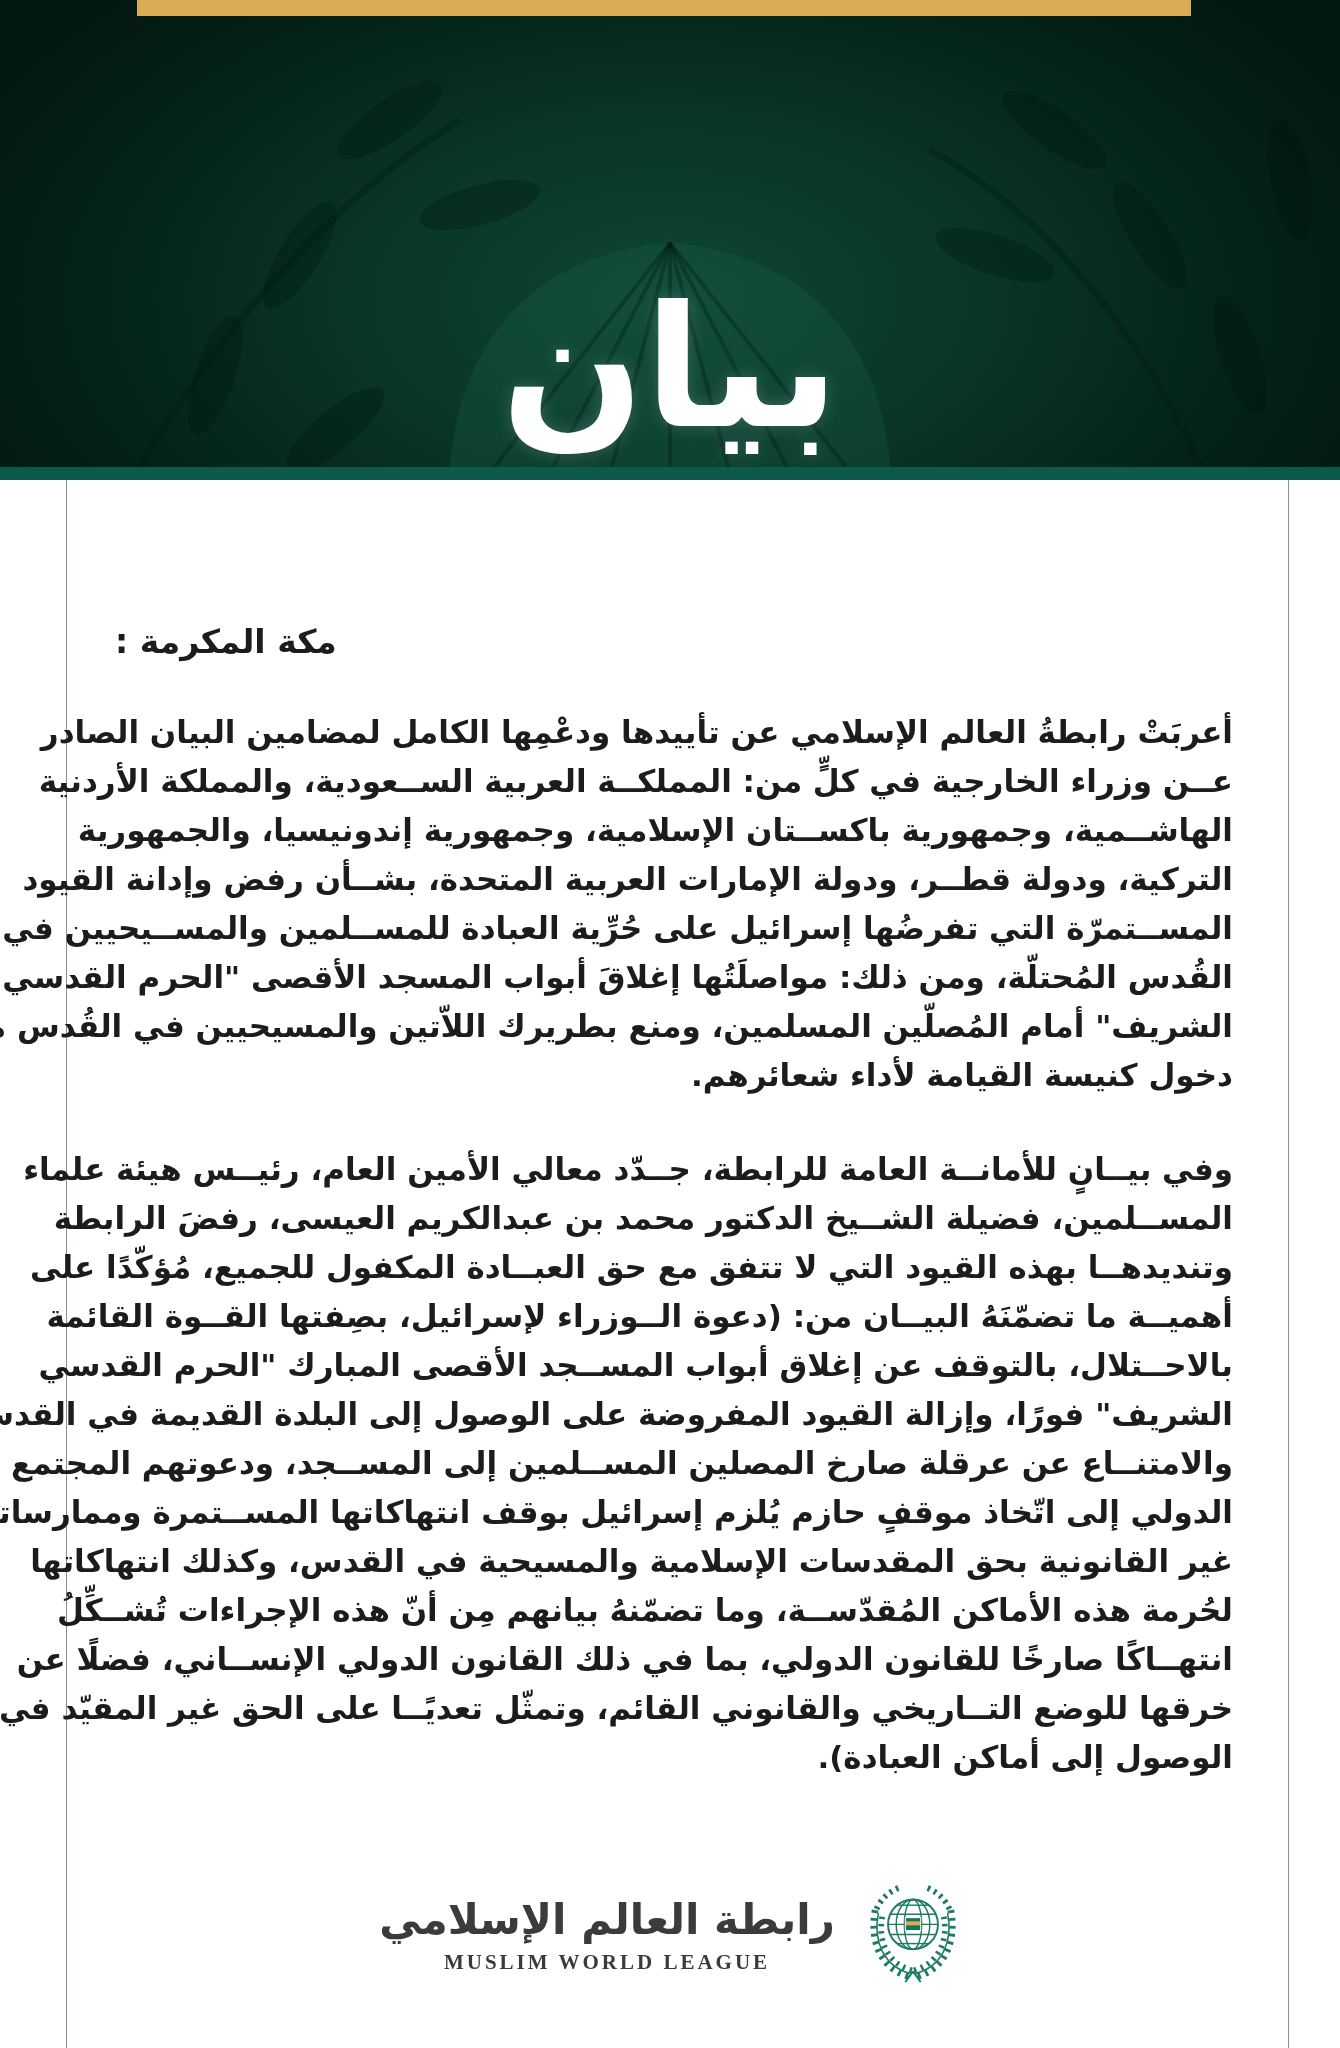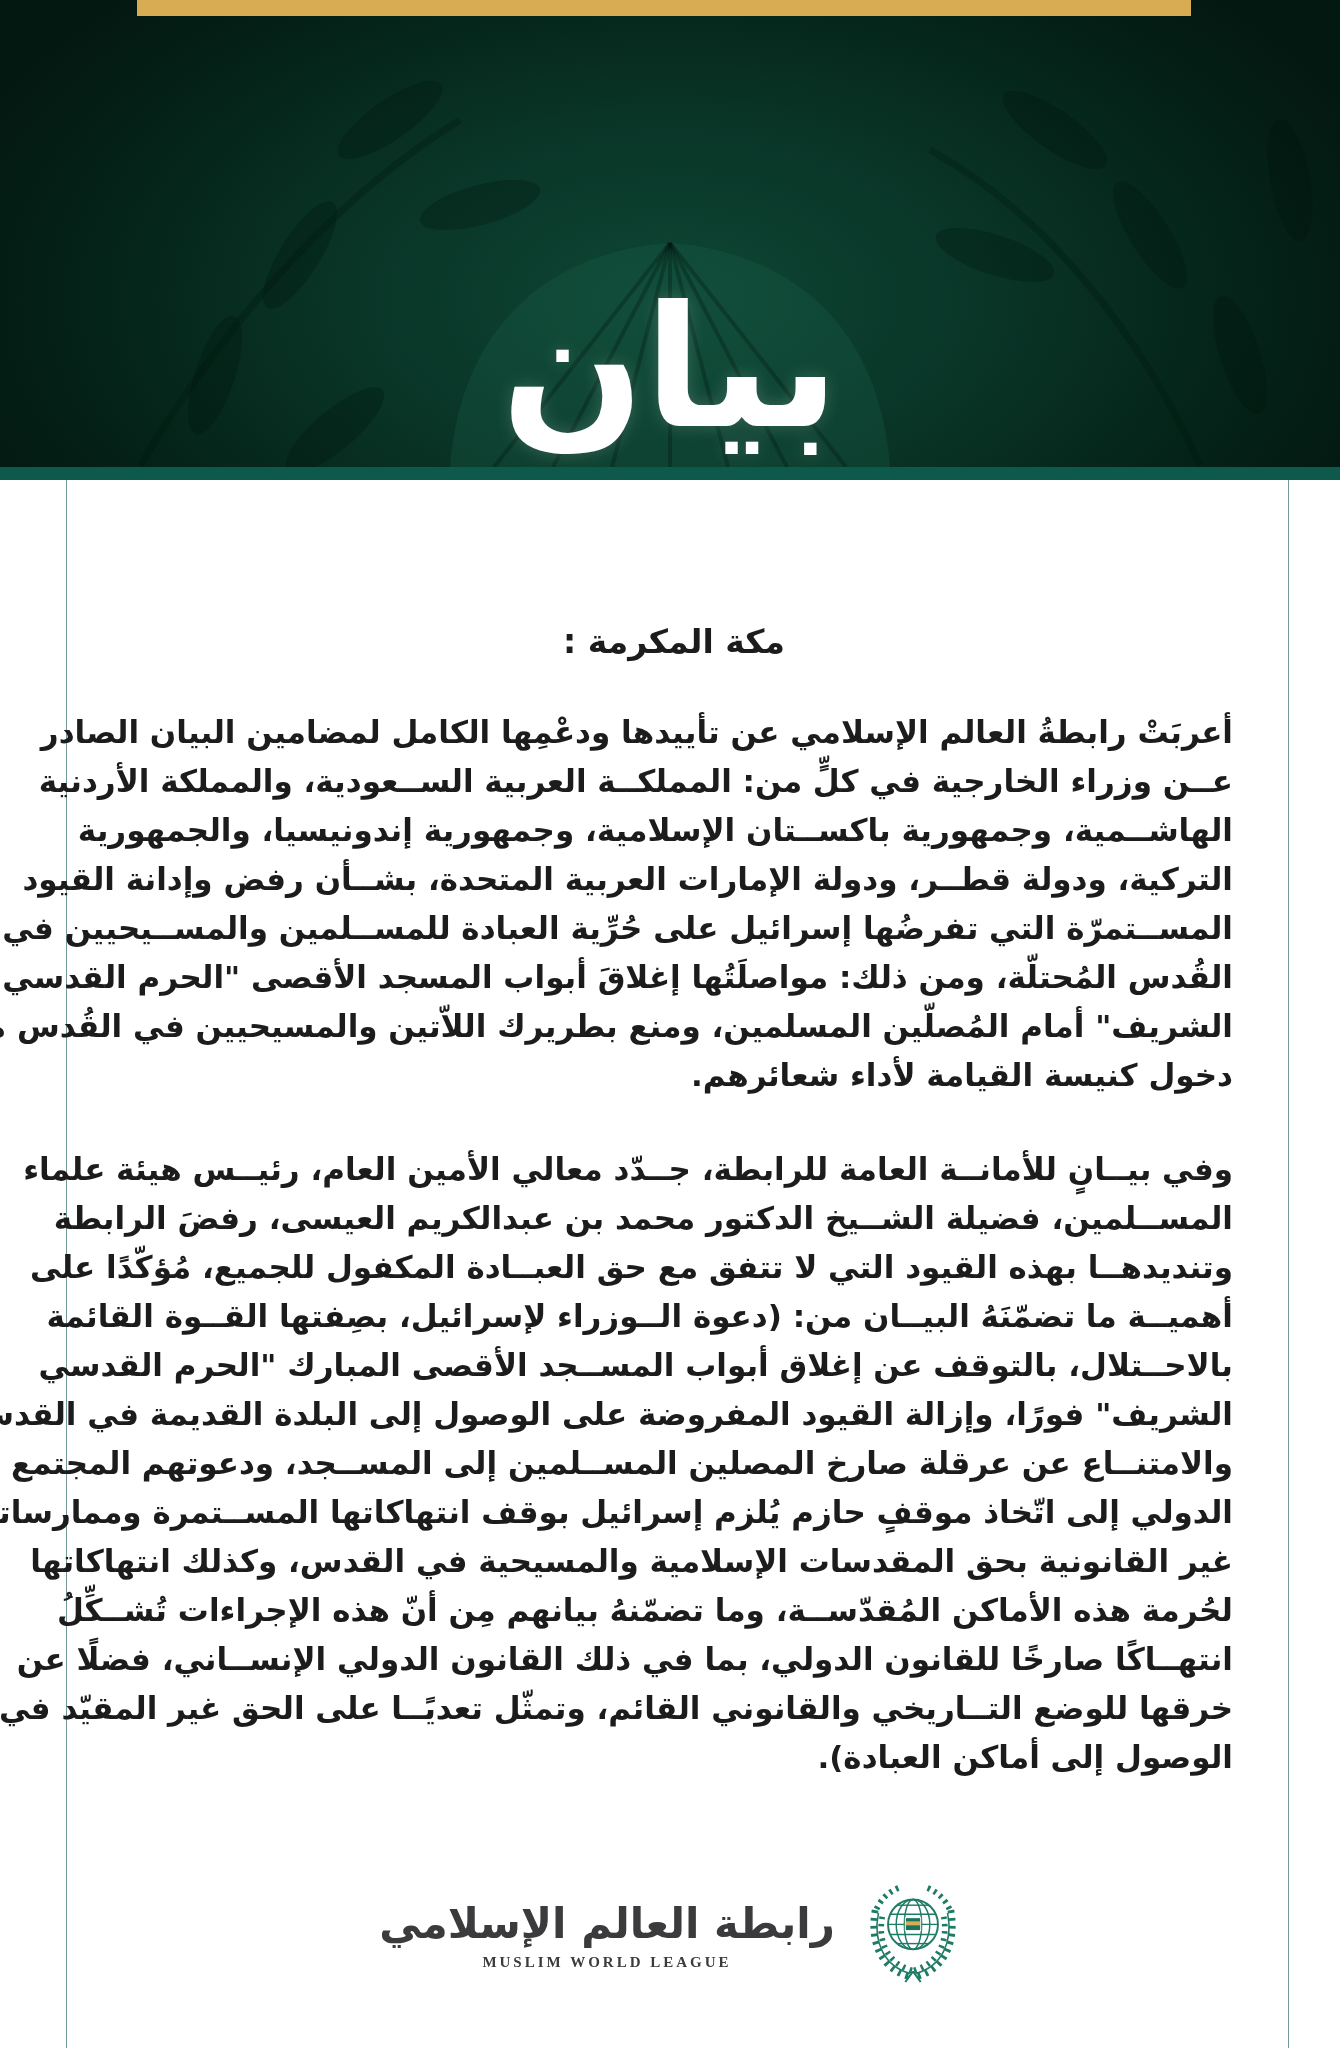--- a/index.html
+++ b/index.html
@@ -20,34 +20,34 @@
 
   
   .band{position:absolute;top:467px;left:0;width:1340px;height:13px;background:#0d5a4c;}
   .rule{position:absolute;top:480px;width:1px;height:1568px;background:#5d8784;opacity:.85;}
   .rule-l{left:66px;}
   .rule-r{left:1288px;}
 
   
   .doc{position:absolute;top:0;right:107px;width:1118px;direction:rtl;color:#1c1c1c;}
   .city{position:absolute;top:617px;right:0;margin:0;width:1118px;
-        font-size:33px;line-height:49px;font-weight:700;text-align:center;}
+        font-size:33px;line-height:49px;font-weight:700;text-align:left;}
   .para{position:absolute;right:0;width:1118px;font-size:31px;line-height:49px;font-weight:700;}
   .p1{top:708px;}
   .p2{top:1145px;}
   .ln{text-align:justify;text-align-last:justify;white-space:nowrap;}
   .ln.last{text-align-last:right;}
 
   
   .logo{position:absolute;top:1882px;left:0;width:1340px;display:flex;
         justify-content:center;align-items:center;gap:30px;}
   .logo-texts{display:flex;flex-direction:column;align-items:center;}
   .logo-ar{direction:rtl;color:#3b3b3d;font-size:42px;font-weight:700;line-height:1.3;
            font-family:"DejaVu Sans",sans-serif;}
-  .logo-en{color:#3b3b3d;font-size:15px;font-weight:700;letter-spacing:3px;margin-top:2px;
+  .logo-en{color:#3b3b3d;font-size:21px;font-weight:700;letter-spacing:3px;margin-top:2px;
            font-family:"Liberation Serif",serif;}
   .emblem{width:96px;height:104px;}
 </style>
 </head>
 <body>
 
 <div class="page">
 
   <header class="hdr">
     <svg class="deco" width="1340" height="467" viewBox="0 0 1340 467">

